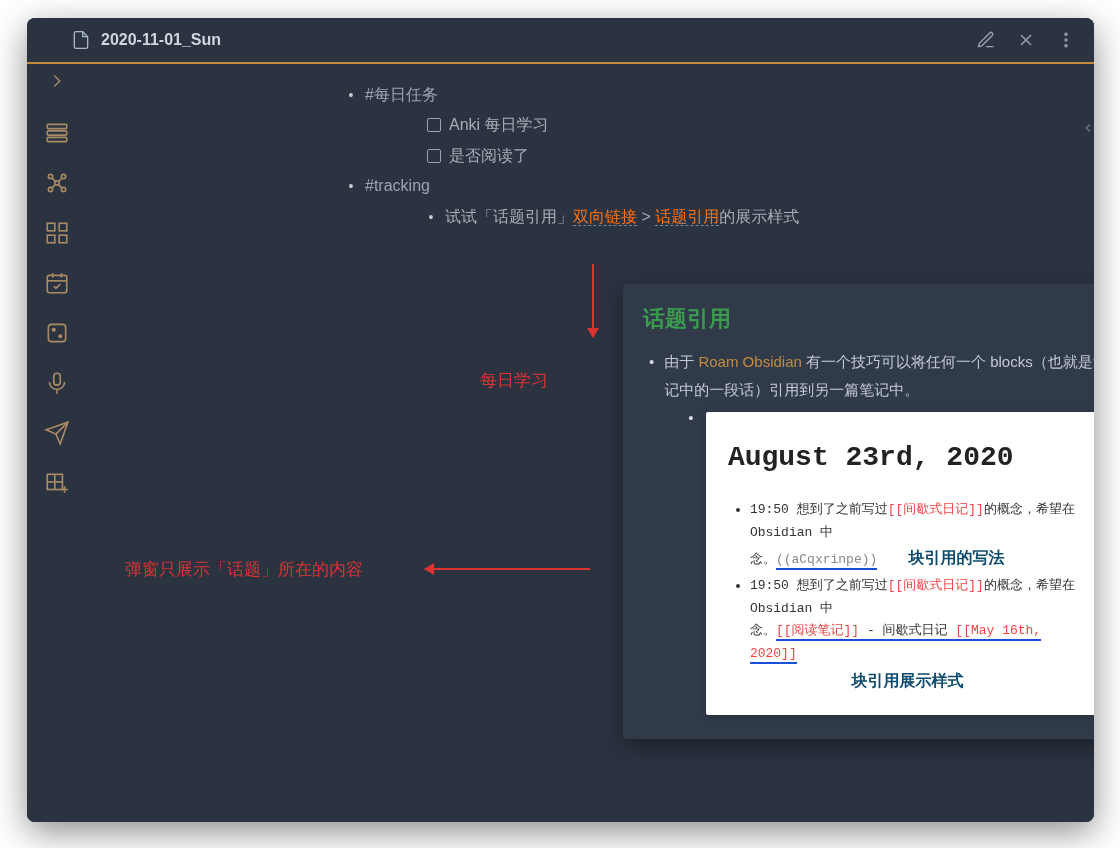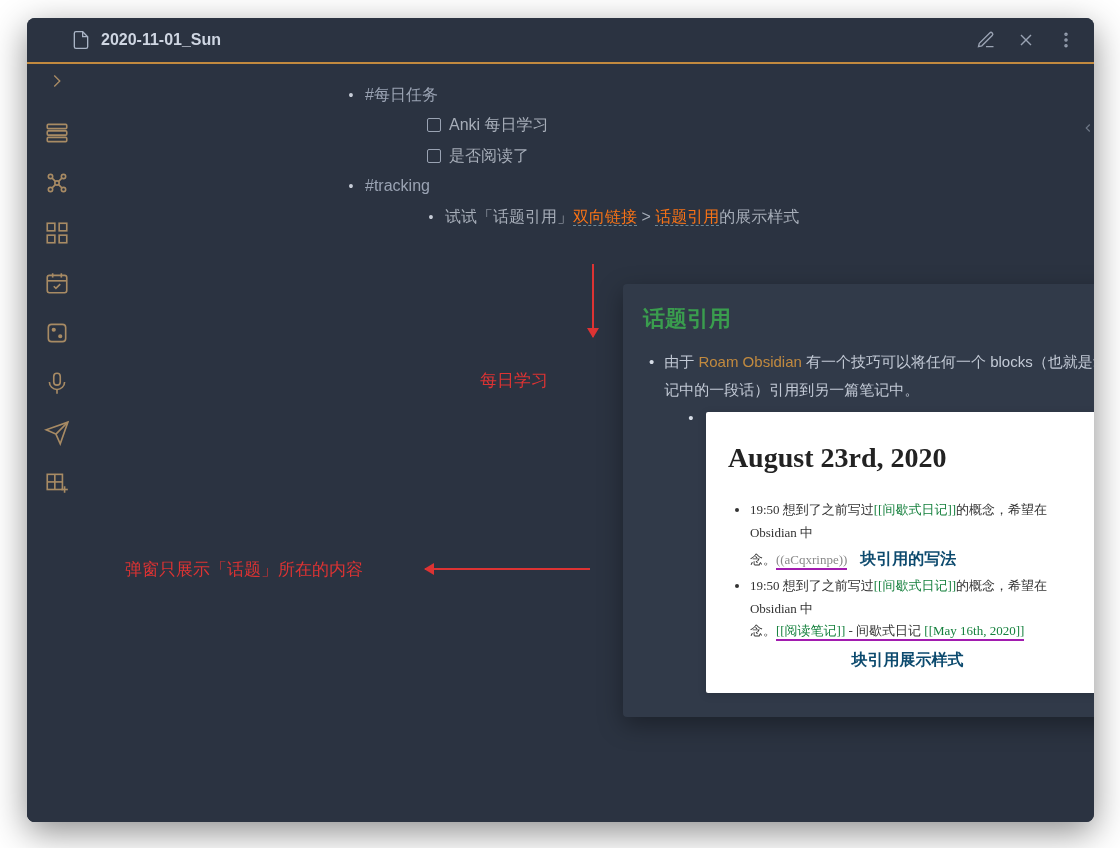--- a/index.html
+++ b/index.html
@@ -44,27 +44,27 @@
 
 .popover { position: absolute; left: 536px; top: 220px; width: 506px; background: #313a49; border-radius: 4px; box-shadow: 0 8px 24px rgba(0,0,0,0.35); padding: 20px 20px 24px 20px; }
 .pop-title { color: #3a9d4e; font-size: 22px; font-weight: 600; margin-bottom: 14px; }
 .pop-list { list-style: none; padding-left: 6px; color: #c3cad6; font-size: 15px; line-height: 1.85; }
 .pop-list > li { display: flex; gap: 10px; }
 .pop-list > li::before { content: "•"; width: 8px; color: #d6dce6; }
 .pop-list .nested { display: flex; gap: 10px; margin-left: 24px; }
 .pop-list .nested::before { content: "•"; width: 8px; color: #d6dce6; }
 .wlink { color: #c28a3f; }
 
-.embed { margin-top: 8px; width: 100%; background: #fff; border-radius: 2px; padding: 20px 22px 18px 22px; color: #222; font-family: Liberation Serif, serif; box-shadow: 0 2px 8px rgba(0,0,0,0.15); }
+.embed { margin-top: 8px; width: 100%; background: #fff; border-radius: 2px; padding: 20px 22px 18px 22px; color: #222; font-family: Liberation Mono, monospace; box-shadow: 0 2px 8px rgba(0,0,0,0.15); }
 .embed-title { font-size: 28px; font-weight: 700; color: #222; margin-bottom: 16px; }
 .embed ul { list-style: disc; padding-left: 22px; font-size: 13px; line-height: 1.75; color: #333; }
 .embed ul li { margin-bottom: 2px; }
-.ilink { color: #15803d; }
+.ilink { color: #ef4444; }
 .gray { color: #888; }
-.ul-pink { border-bottom: 2px solid #a21caf; padding-bottom: 1px; }
+.ul-pink { border-bottom: 2px solid #1d4ed8; padding-bottom: 1px; }
 .anno-pink { color: #0c4a6e; font-size: 16px; font-weight: 600; }
 
 .ext-ctrl { position: absolute; right: -1px; top: 50px; width: 14px; height: 28px; display:flex; align-items:center; justify-content:center; cursor: pointer; }
 .ext-ctrl svg { stroke: #6e7786; fill:none; stroke-width:2; }
 </style>
 </head>
 <body>
 
 <div class="window">
 

